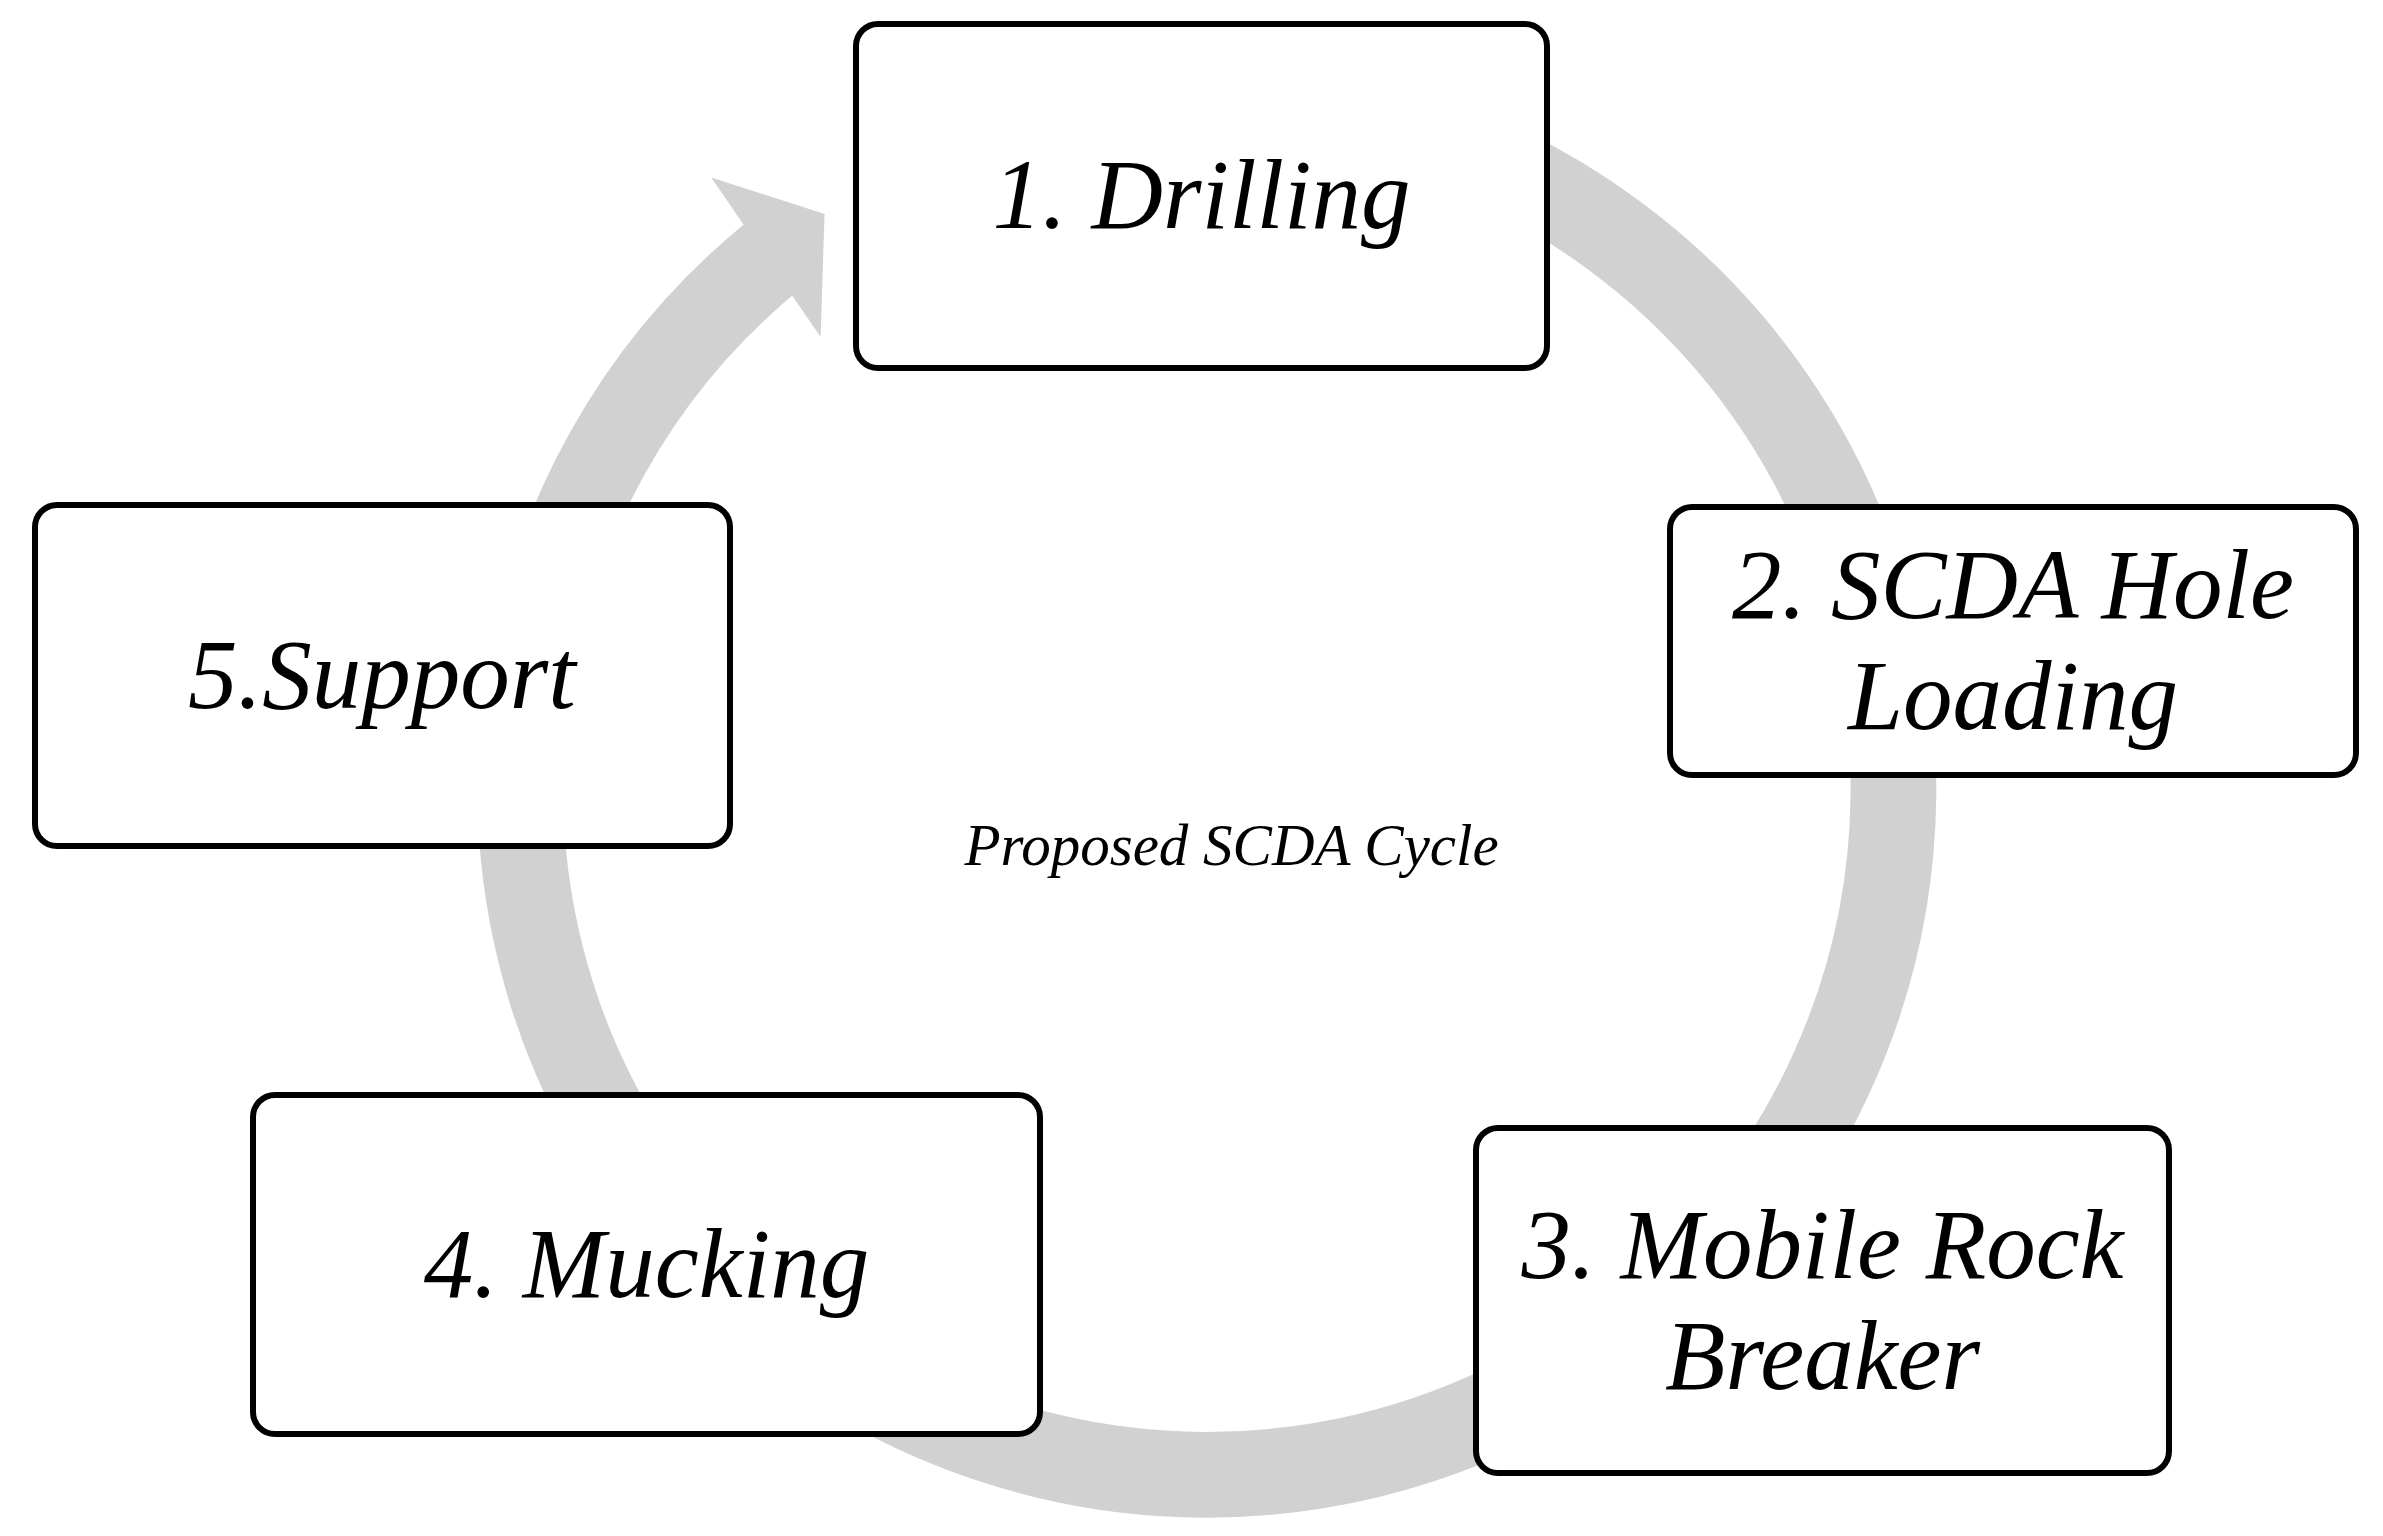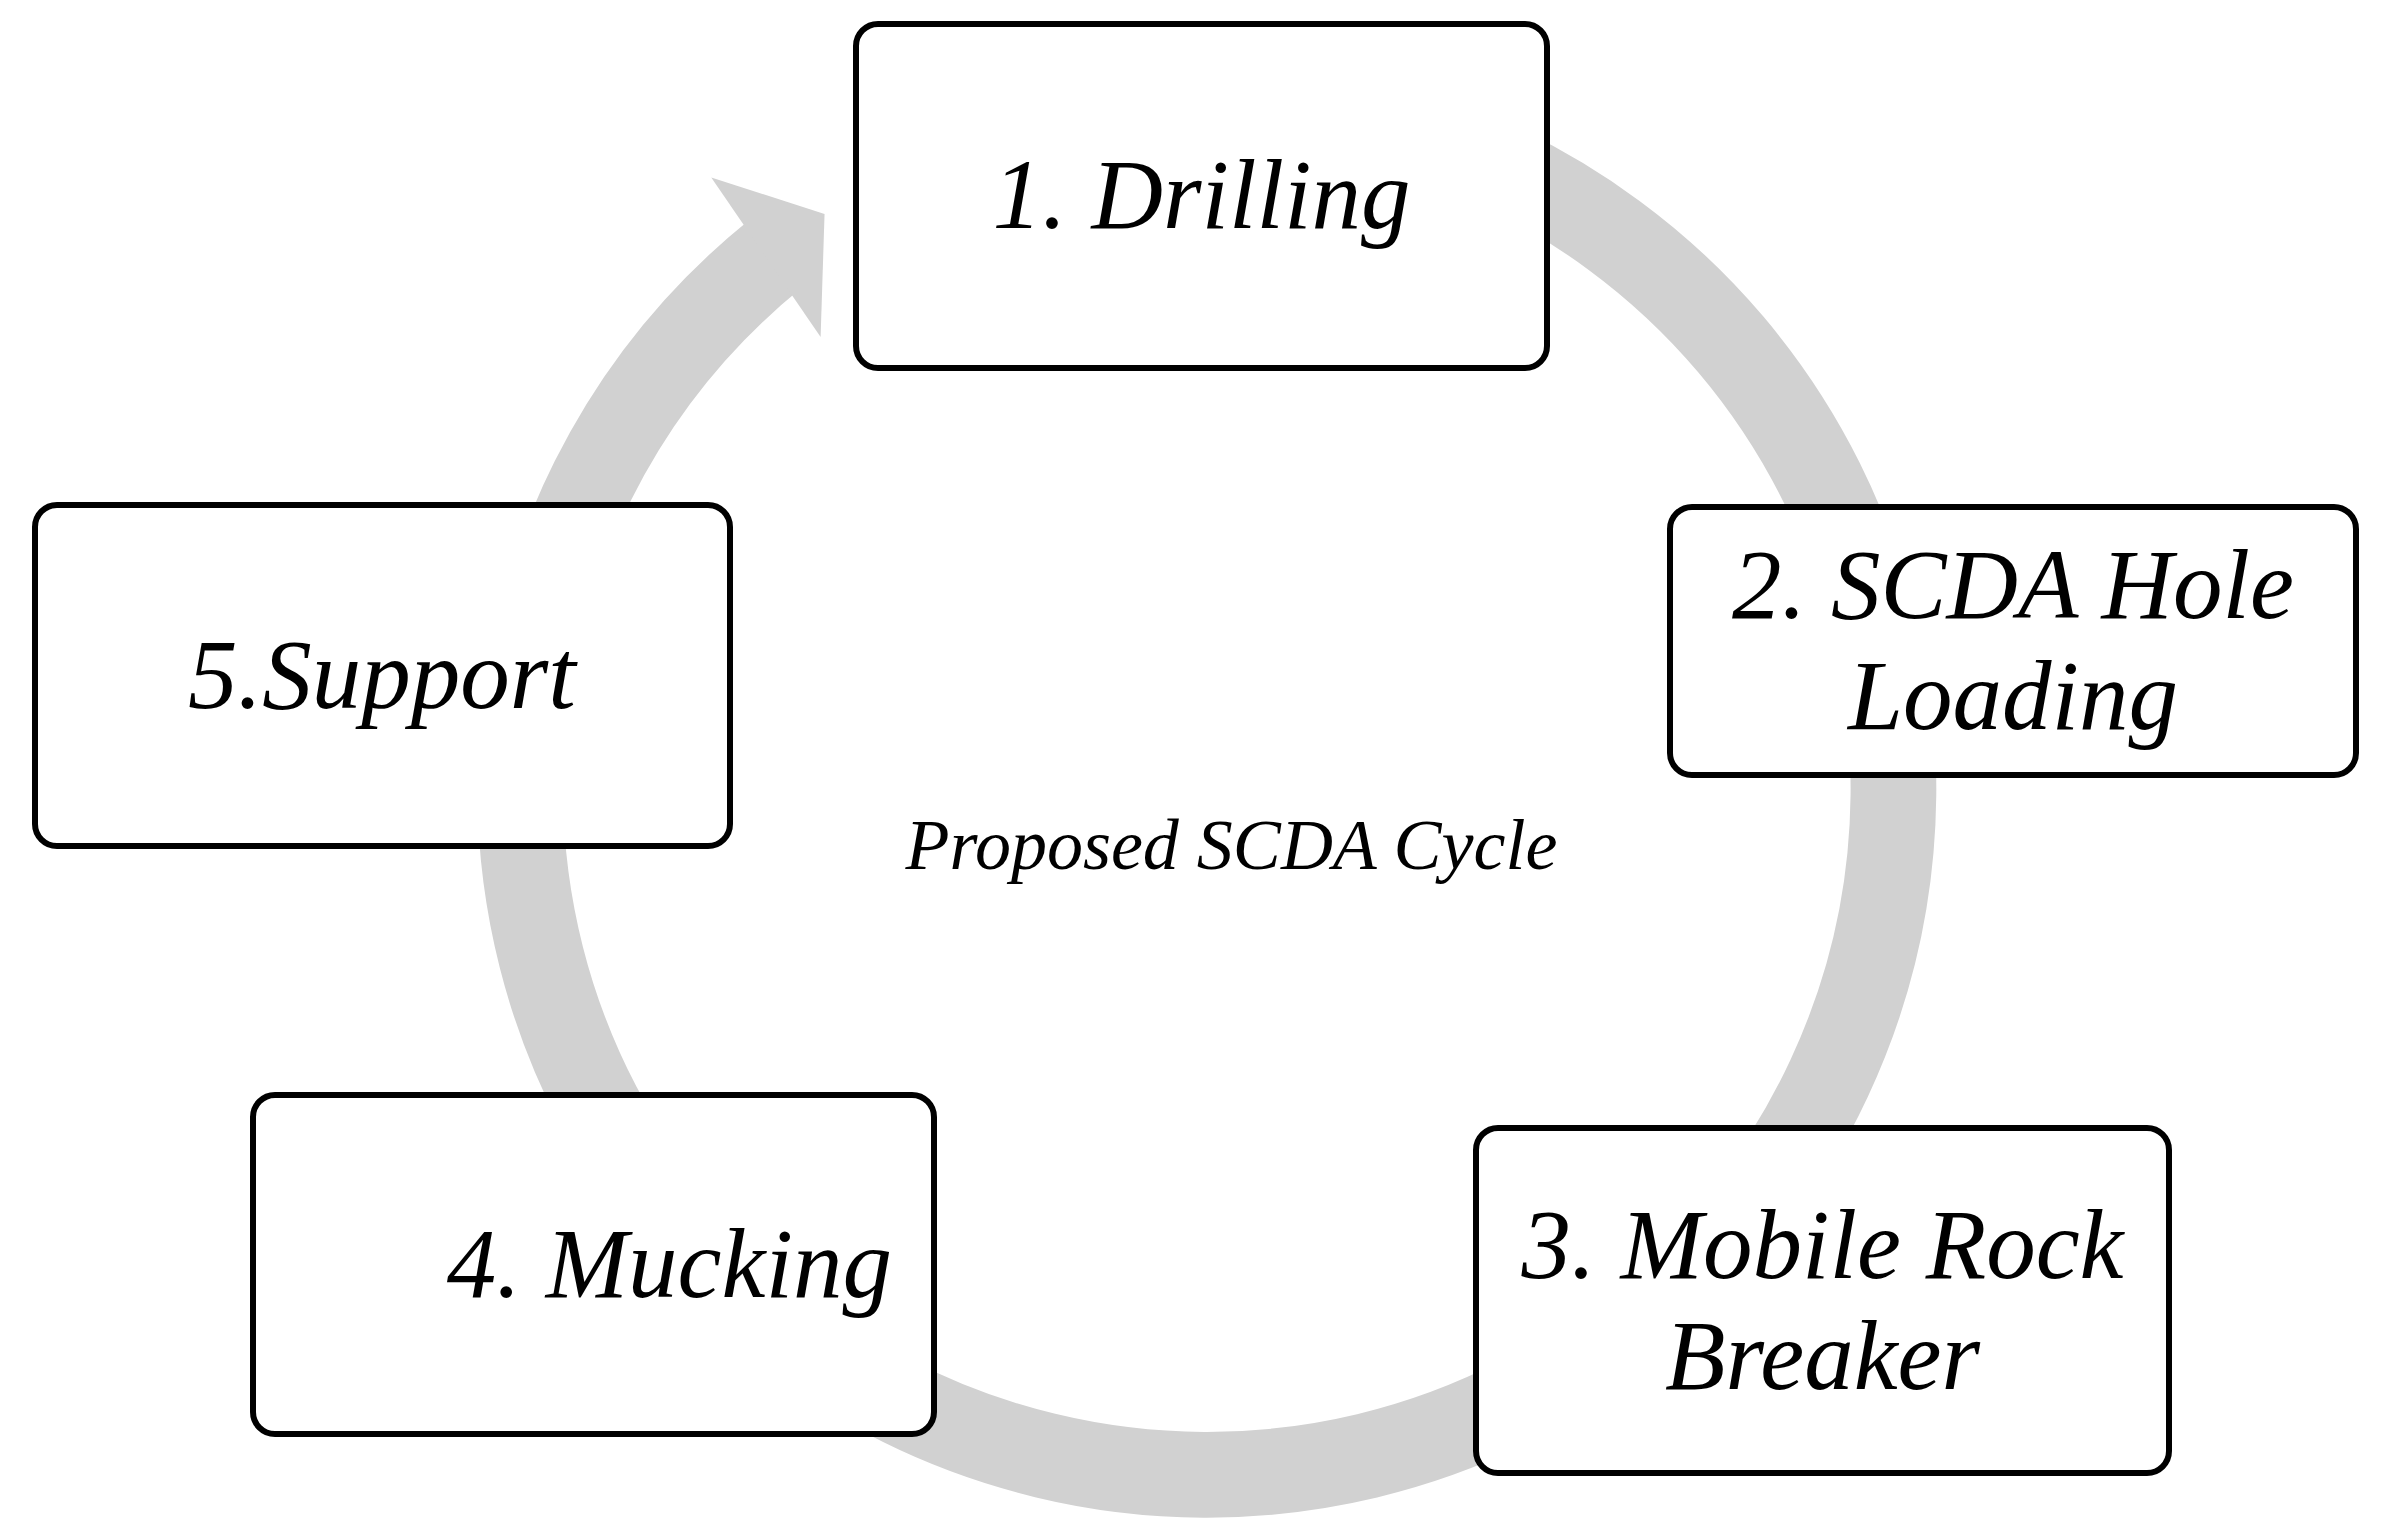--- a/index.html
+++ b/index.html
@@ -47,30 +47,30 @@
     text-align: center;
     font-style: italic;
     font-size: 99px;
     line-height: 1.12;
     color: var(--text);
     padding: 0 39px;
   }
   .step-1 { left: 853px;  top: 20.7px;   width: 697px; height: 350px; }
   .step-2 { left: 1667px; top: 504px;  width: 692px; height: 274px; }
   .step-3 { left: 1453px; top: 1125px; width: 699px; height: 351px; margin-left: 20px; }
-  .step-4 { left: 250px;  top: 1092px; width: 687px; height: 345px; justify-content: flex-end; }
+  .step-4 { left: 250px;  top: 1092px; width: 793px; height: 345px; }
   .step-5 { left: 31.5px;   top: 502px;  width: 701px; height: 347px; }
   .diagram-title {
     position: absolute;
     left: 542px; top: 776px;
     width: 1379px; height: 138px;
     line-height: 138px;
     text-align: center;
     font-style: italic;
-    font-size: 72px;
+    font-size: 59px;
     color: var(--text);
     white-space: nowrap;
   }
 </style>
 </head>
 <body>
 
 <div class="canvas">
 
   <svg class="ring-svg" viewBox="0 0 2420 1560" xmlns="http://www.w3.org/2000/svg" aria-hidden="true">

